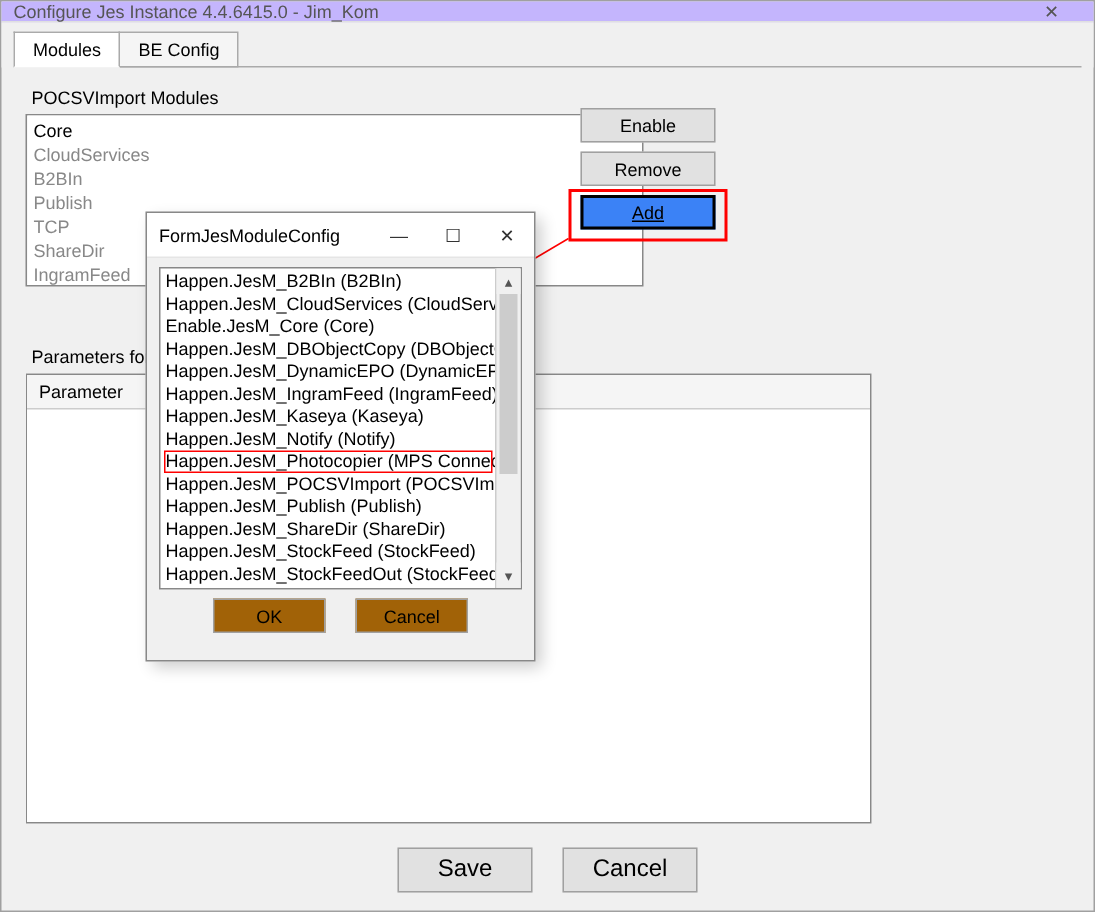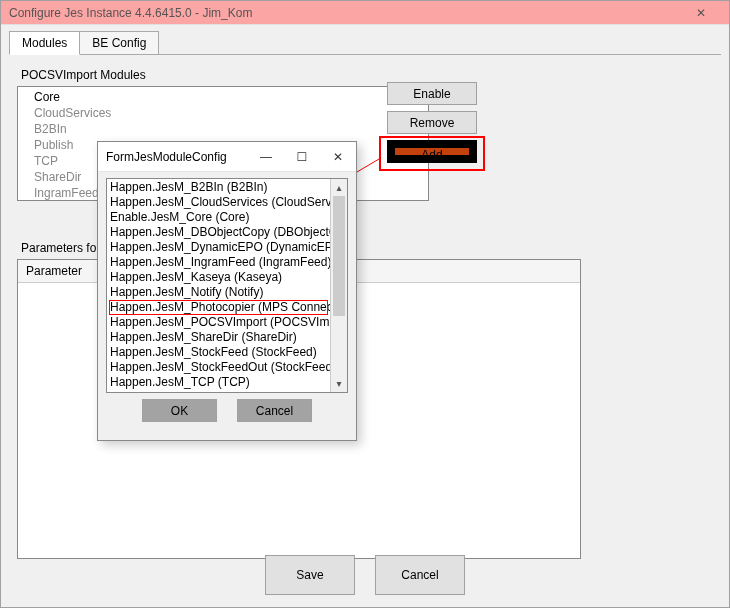--- a/index.html
+++ b/index.html
@@ -1,58 +1,58 @@
 <!DOCTYPE html>
 <html><head>
   <meta charset="utf-8">
   <style>
     * { box-sizing: border-box; margin: 0; padding: 0; font-family: 'Segoe UI', Tahoma, sans-serif; font-size: 12px; }
     body { background: #fff; width: 730px; height: 608px; overflow: hidden; position: relative; }
     .window { width: 730px; height: 608px; border: 1px solid #a0a0a0; background: #f0f0f0; position: relative; }
-    .titlebar { height: 24px; background: #fca5a5; display: flex; align-items: center; padding: 0 8px; border-bottom: 1px solid #e0e0e0; }
+    .titlebar { height: 14px; background: #c4b5fd; display: flex; align-items: center; padding: 0 8px; border-bottom: 1px solid #e0e0e0; }
     .titlebar-text { flex: 1; color: #555; font-size: 12px; }
     .close-btn { width: 40px; height: 30px; display: flex; align-items: center; justify-content: center; color: #555; cursor: pointer; }
     .tabs { display: flex; padding: 6px 8px 0 8px; background: #f0f0f0; align-items: center; }
     .tab { padding: 4px 12px; border: 1px solid #aaa; background: #fff; margin-right: -1px; cursor: pointer; font-size: 12px; }
     .tab.active { background: #fff; border-bottom: 1px solid #fff; position: relative; z-index: 2; }
     .tab:not(.active) { background: #f5f5f5; }
     .tab-underline { border-bottom: 1px solid #aaa; margin: 0 8px; position: relative; top: -1px; }
     .content { padding: 12px 16px; position: relative; height: 500px; }
     .section-label { font-size: 12px; margin-bottom: 4px; color: #000; margin-left: 4px; }
-    .modules-box { border: 1px solid #888; background: #fff; width: 412px; height: 115px; padding: 2px 16px; font-size: 12px; line-height: 16px; overflow-y: auto; }
+    .modules-box { border: 1px solid #888; background: #fff; width: 412px; height: 115px; padding: 2px 4px; font-size: 12px; line-height: 16px; overflow-y: auto; }
     .module-item { color: #888; }
     .module-item.dark { color: #000; }
     .side-buttons { position: absolute; left: 386px; top: 26px; display: flex; flex-direction: column; gap: 6px; }
     .side-btn { width: 90px; height: 23px; border: 1px solid #a0a0a0; background: #e1e1e1; cursor: pointer; font-size: 12px; }
-    .side-btn.highlighted { border: 8px solid #000000; background: #c2410c; text-decoration: underline; }
+    .side-btn.highlighted { border: 2px solid #000000; background: #3b82f6; text-decoration: underline; }
     .add-highlight-box { position: absolute; left: 378px; top: 80px; width: 106px; height: 35px; border: 2px solid #ff0000; pointer-events: none; }
     .params-label { margin-top: 40px; }
     .params-table { border: 1px solid #888; width: 564px; height: 300px; margin-top: 2px; background: #fff; }
     .params-header { display: flex; border-bottom: 1px solid #ccc; }
     .params-col { border-right: 1px solid #ccc; padding: 4px 8px; background: #f5f5f5; font-size: 12px; }
     .params-col.c1 { width: 270px; }
     .params-col.c2 { flex: 1; border-right: none; }
     .bottom-buttons { position: absolute; bottom: 12px; left: 0; right: 0; display: flex; justify-content: center; gap: 20px; }
-    .bottom-btn { width: 90px; height: 40px; border: 1px solid #a0a0a0; background: #e1e1e1; cursor: pointer; font-size: 12px; }
+    .bottom-btn { width: 90px; height: 30px; border: 1px solid #a0a0a0; background: #e1e1e1; cursor: pointer; font-size: 16px; }
 
     
     .modal { position: absolute; left: 96px; top: 140px; width: 260px; height: 300px; border: 1px solid #888; background: #f0f0f0; box-shadow: 4px 4px 10px rgba(0,0,0,0.2); z-index: 10; }
     .modal-titlebar { height: 30px; background: #fff; display: flex; align-items: center; padding: 0 8px; border-bottom: 1px solid #e5e5e5; }
     .modal-title { flex: 1; font-size: 12px; color: #000; }
     .modal-sys { display: flex; gap: 16px; }
     .modal-sys-btn { width: 20px; text-align: center; color: #333; cursor: pointer; font-size: 12px; }
     .modal-list-wrap { margin: 6px 8px; border: 1px solid #888; background: #fff; height: 215px; display: flex; }
     .modal-list { flex: 1; overflow-y: auto; padding: 1px 2px; font-size: 12px; line-height: 15px; }
     .modal-scrollbar { width: 17px; background: #f0f0f0; border-left: 1px solid #ccc; position: relative; }
     .scroll-btn-up, .scroll-btn-down { height: 17px; background: #f0f0f0; display: flex; align-items: center; justify-content: center; color: #555; font-size: 10px; }
     .scroll-thumb { position: absolute; top: 17px; left: 2px; right: 2px; height: 120px; background: #ccc; }
     .modal-list-item { white-space: nowrap; padding: 0 1px; }
     .modal-list-item.selected { outline: 1px solid #ff0000; outline-offset: -1px; }
     .modal-btns { display: flex; justify-content: center; gap: 20px; margin-top: 6px; }
-    .modal-btn { width: 75px; height: 23px; border: 1px solid #a0a0a0; background: #a3a3a3; cursor: pointer; font-size: 12px; }
+    .modal-btn { width: 75px; height: 23px; border: 1px solid #a0a0a0; background: #a16207; cursor: pointer; font-size: 12px; }
 
     
     .connector-svg { position: absolute; left: 0; top: 0; width: 730px; height: 608px; pointer-events: none; z-index: 5; }
   </style>
 </head>
 <body>
 
 <div class="window">
 
   <div class="titlebar">
@@ -115,20 +115,21 @@
         <div class="modal-list-item">Happen.JesM_B2BIn (B2BIn)</div>
         <div class="modal-list-item">Happen.JesM_CloudServices (CloudServices)</div>
         <div class="modal-list-item">Enable.JesM_Core (Core)</div>
         <div class="modal-list-item">Happen.JesM_DBObjectCopy (DBObjectCopy)</div>
         <div class="modal-list-item">Happen.JesM_DynamicEPO (DynamicEPO)</div>
         <div class="modal-list-item">Happen.JesM_IngramFeed (IngramFeed)</div>
         <div class="modal-list-item">Happen.JesM_Kaseya (Kaseya)</div>
         <div class="modal-list-item">Happen.JesM_Notify (Notify)</div>
         <div class="modal-list-item selected">Happen.JesM_Photocopier (MPS Connectors)</div>
         <div class="modal-list-item">Happen.JesM_POCSVImport (POCSVImport)</div>
+        <div class="modal-list-item">Happen.JesM_Publish (Publish)</div>
         <div class="modal-list-item">Happen.JesM_ShareDir (ShareDir)</div>
         <div class="modal-list-item">Happen.JesM_StockFeed (StockFeed)</div>
         <div class="modal-list-item">Happen.JesM_StockFeedOut (StockFeedOut)</div>
         <div class="modal-list-item">Happen.JesM_TCP (TCP)</div>
 
       </div>
       <div class="modal-scrollbar">
         <div class="scroll-btn-up">▴</div>
         <div class="scroll-thumb"></div>
         <div class="scroll-btn-down" style="position:absolute;bottom:0;left:0;right:0;">▾</div>

